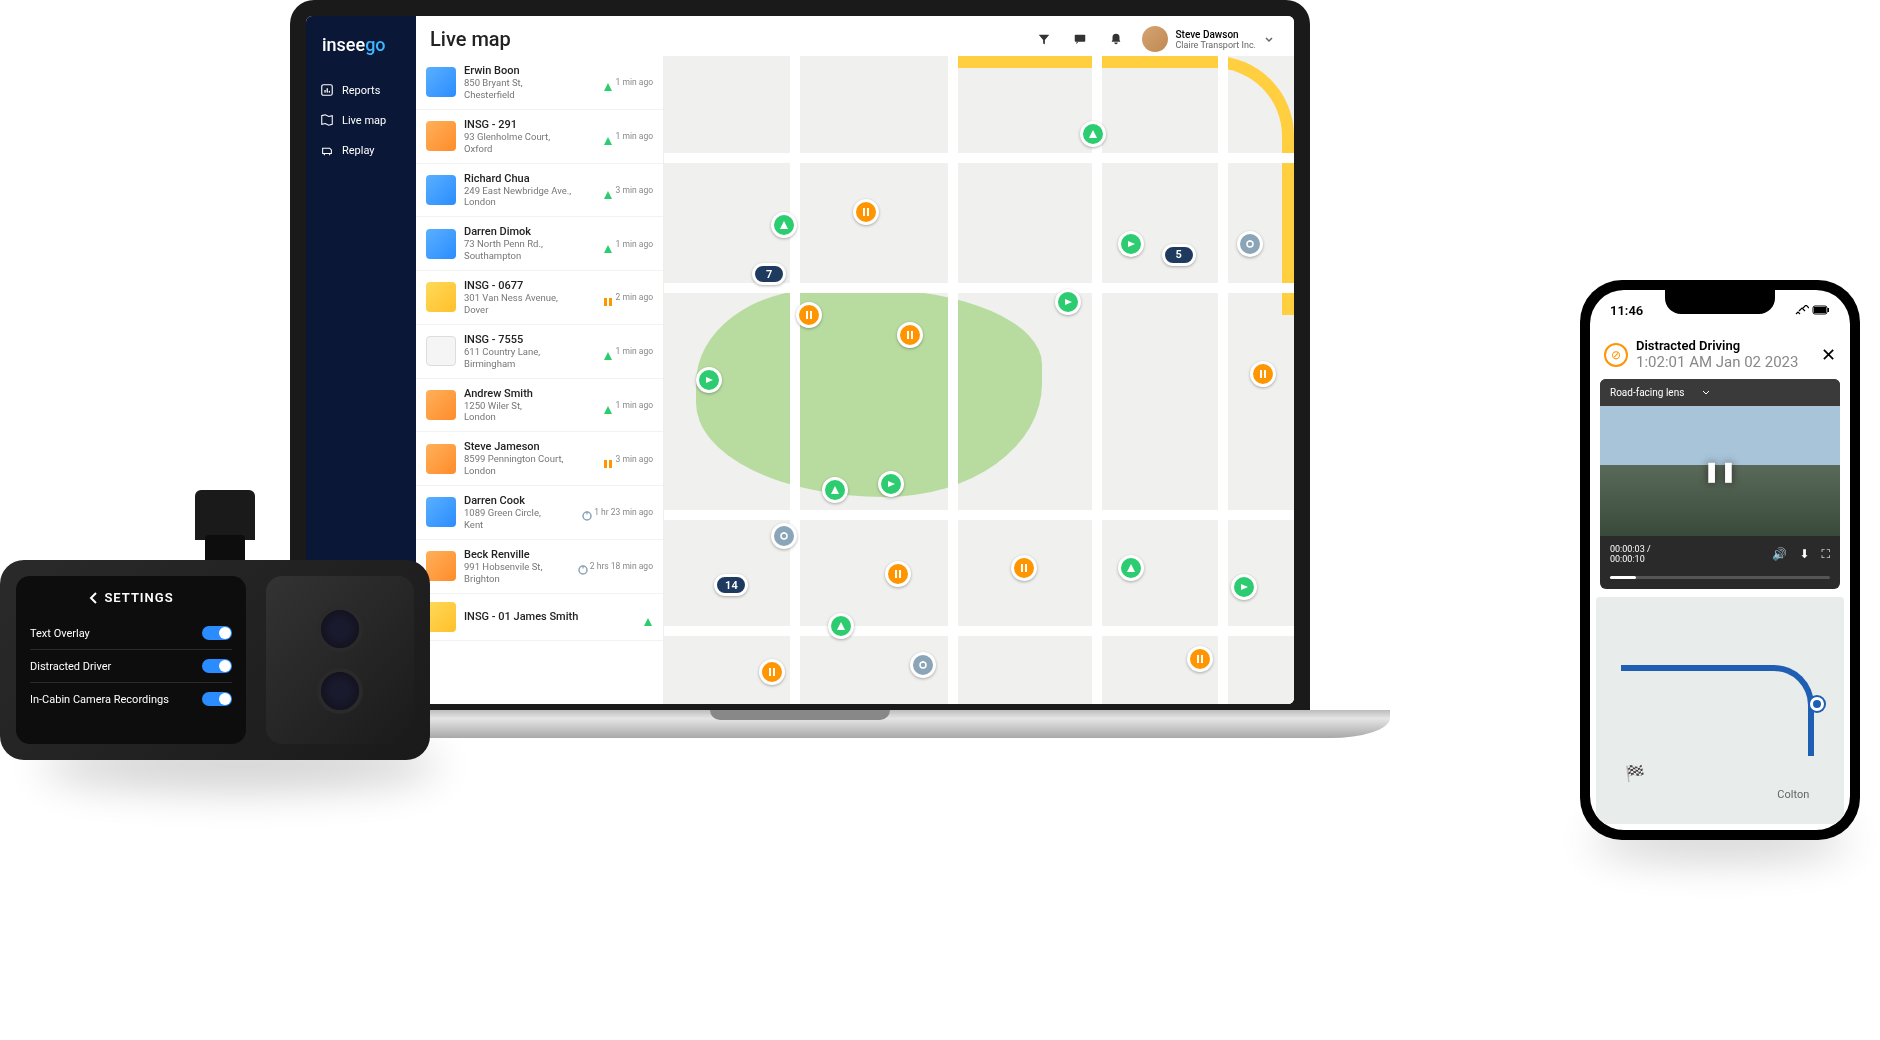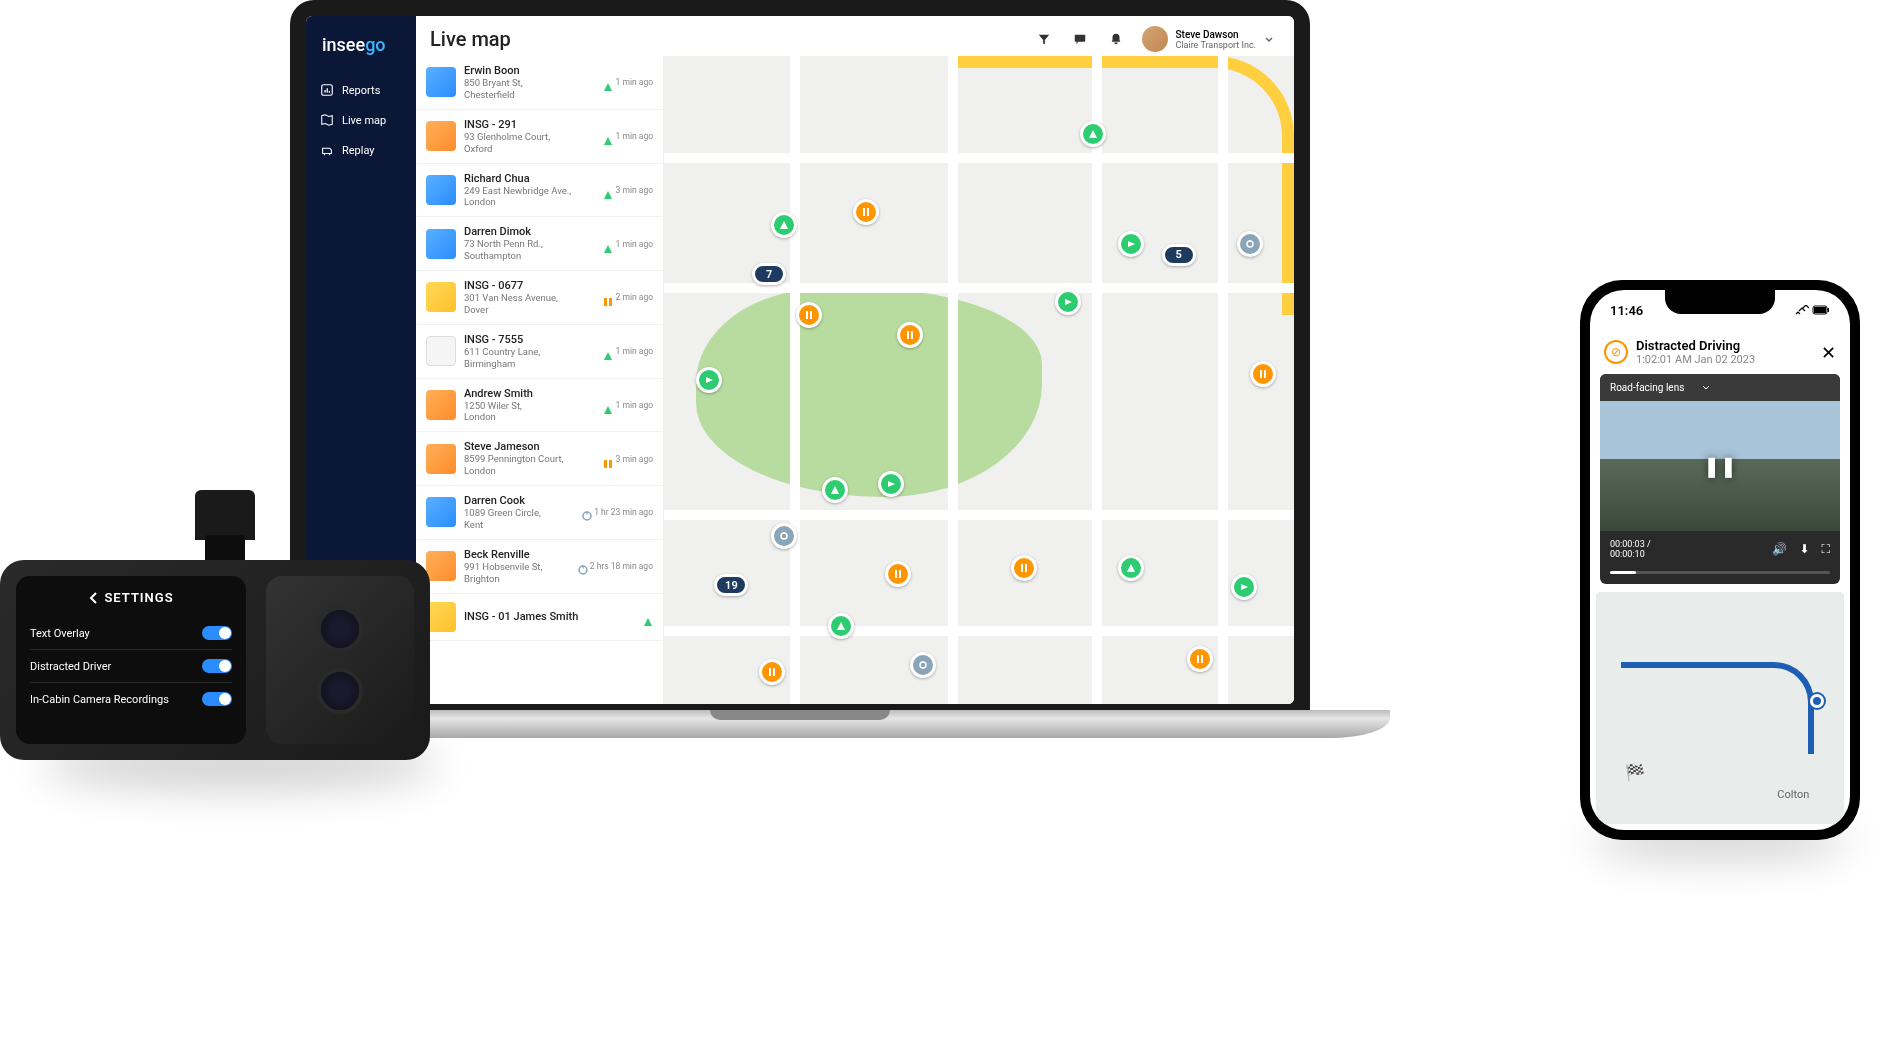--- a/index.html
+++ b/index.html
@@ -80,21 +80,21 @@
 
 
 .phone { position:absolute; right:20px; top:280px; width:280px; height:560px; background:#000; border-radius:42px; padding:10px; }
 .phone-screen { width:100%; height:100%; background:#fff; border-radius:34px; overflow:hidden; display:flex; flex-direction:column; }
 .phone-notch { position:absolute; left:50%; top:10px; transform:translateX(-50%); width:110px; height:24px; background:#000; border-radius:0 0 16px 16px; z-index:5; }
 .phone-status { height:40px; display:flex; justify-content:space-between; align-items:center; padding:0 20px; font-size:13px; font-weight:600; }
 .phone-header { display:flex; align-items:center; padding:8px 14px; gap:8px; }
 .ph-icon { width:24px; height:24px; border:2px solid #ff9500; border-radius:50%; display:flex; align-items:center; justify-content:center; color:#ff9500; font-size:12px; }
 .ph-title { flex:1; }
 .ph-t1 { font-size:13px; font-weight:600; }
-.ph-t2 { font-size:11px; color:#888; }
+.ph-t2 { font-size:15px; color:#888; }
 .ph-close { font-size:18px; cursor:pointer; }
 .ph-video { margin:0 10px; background:#2a2a2a; border-radius:6px; overflow:hidden; }
 .ph-vbar { background:#3a3a3a; color:#fff; font-size:10px; padding:8px 10px; display:flex; align-items:center; gap:18px; }
 .ph-vframe { height:130px; background:linear-gradient(to bottom,#a8c4d8 45%,#5a6a5a 45%,#3a4a3a); position:relative; display:flex; align-items:center; justify-content:center; }
 .ph-pause { color:#fff; font-size:20px; text-shadow:0 0 8px rgba(0,0,0,.6); }
 .ph-vctrl { background:#2a2a2a; color:#fff; padding:8px 10px; font-size:9px; display:flex; justify-content:space-between; align-items:center; }
 .ph-vctrl-icons { display:flex; gap:12px; font-size:12px; }
 .ph-progress { height:3px; background:#555; margin:4px 10px 10px; border-radius:2px; }
 .ph-progress:after { content:""; display:block; width:12%; height:100%; background:#fff; border-radius:2px; }
 .ph-map { flex:1; margin:8px 6px 6px; background:#e8ecea; border-radius:4px; position:relative; overflow:hidden; }
@@ -376,21 +376,21 @@
                 <svg viewBox="0 0 10 10">
                   <path d="M2 2l7 3-7 3z"></path>
                 </svg>
               </div>
             <div class="marker slate" style="left:17%;top:72%">
                 <svg viewBox="0 0 10 10">
                   <circle cx="5" cy="5" r="3" fill="none" stroke="#fff" stroke-width="1.5"></circle>
                   <rect x="4.4" y="1" width="1.2" height="2" fill="#fff"></rect>
                 </svg>
               </div>
-            <div class="marker navy" style="left:8%;top:80%">19</div>
+            <div class="marker navy" style="left:8%;top:80%">14</div>
             <div class="marker orange" style="left:35%;top:78%">
                 <svg viewBox="0 0 10 10">
                   <rect x="2" y="1" width="2" height="8"></rect>
                   <rect x="6" y="1" width="2" height="8"></rect>
                 </svg>
               </div>
             <div class="marker green" style="left:26%;top:86%">
                 <svg viewBox="0 0 10 10">
                   <path d="M5 1l4 8H1z"></path>
                 </svg>

